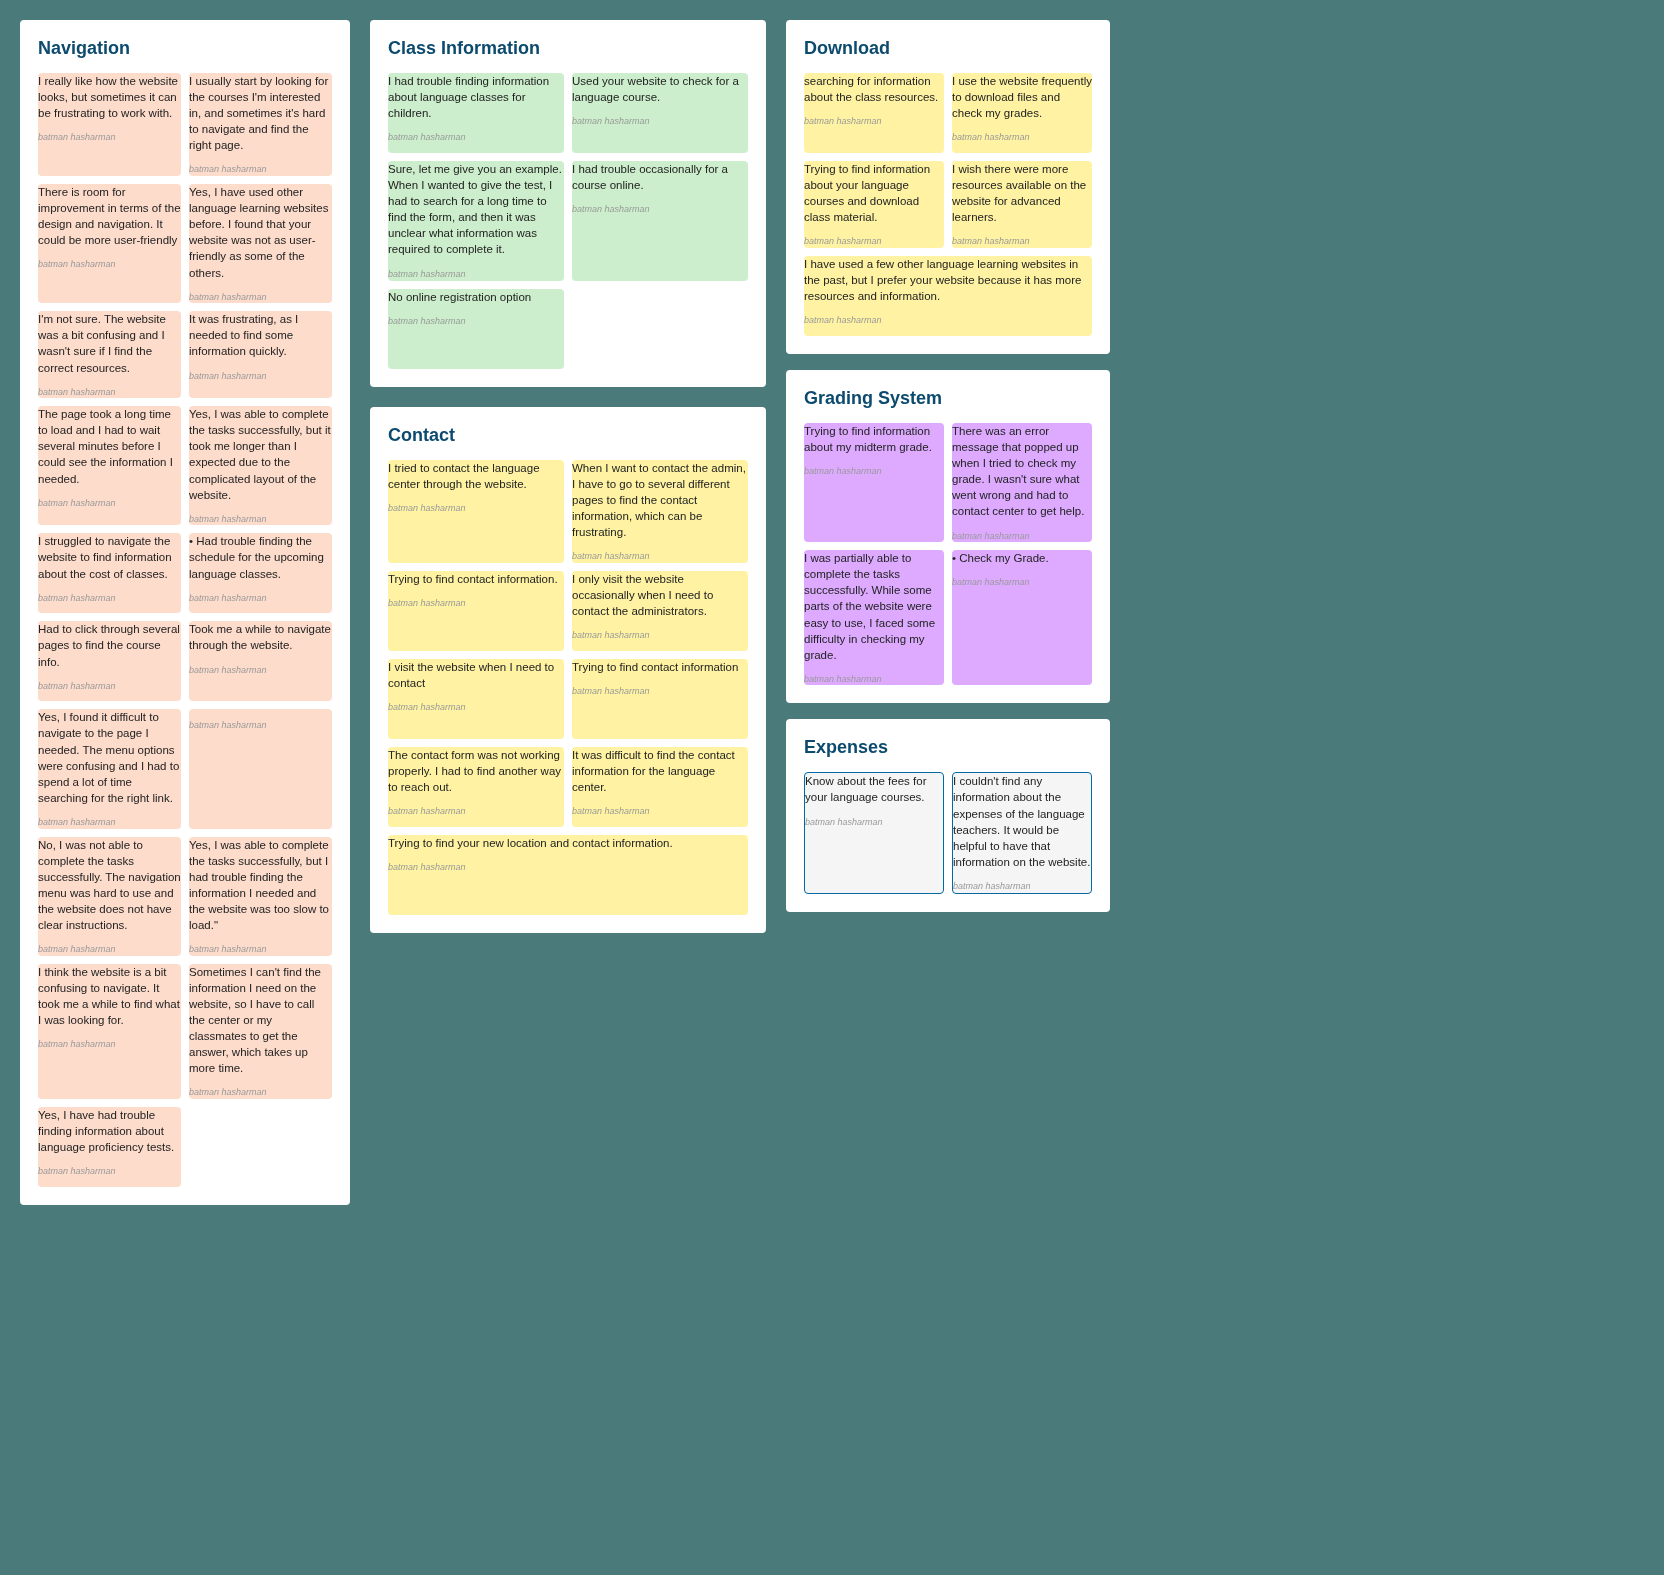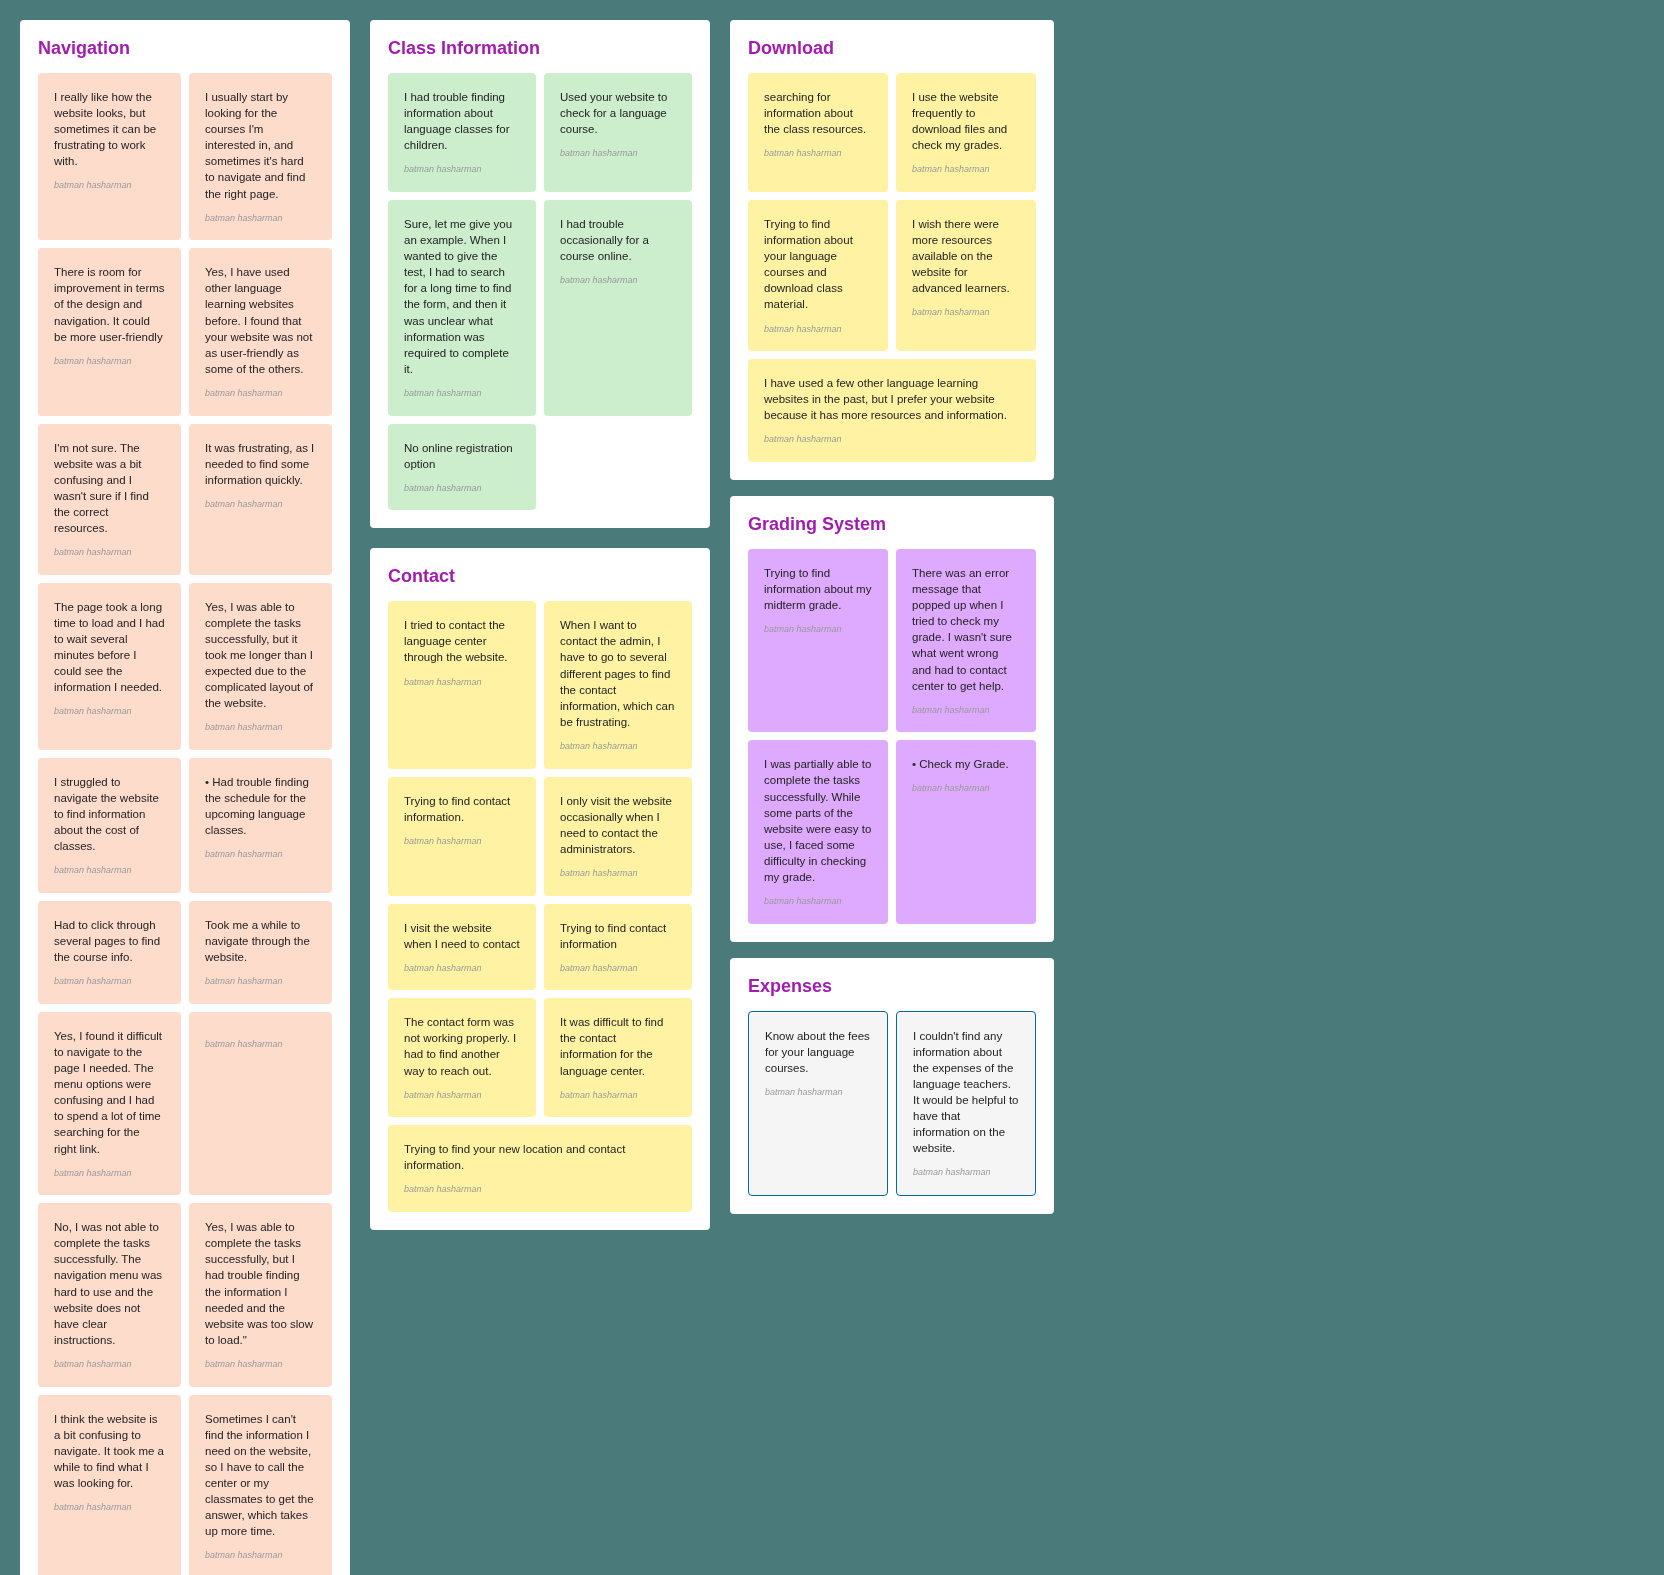--- a/index.html
+++ b/index.html
@@ -22,30 +22,30 @@
     }
     .section-panel {
       background: white;
       border-radius: 4px;
       padding: 18px;
     }
     .section-title {
       font-size: 18px;
       font-weight: bold;
       margin-bottom: 14px;
-      color: #a21caf;
+      color: #0c4a6e;
     }
     .cards-grid {
       display: grid;
       grid-template-columns: 1fr 1fr;
       gap: 8px;
     }
     .card {
       border-radius: 4px;
-      padding: 16px;
+      padding: 0;
       font-size: 11.5px;
       line-height: 1.4;
       color: #222;
       position: relative;
       min-height: 80px;
     }
     .card .author {
       margin-top: 10px;
       font-size: 9px;
       color: #999;
@@ -54,21 +54,21 @@
     .card-salmon { background-color: #FDDCCC; }
     .card-yellow { background-color: #FFF3A3; }
     .card-green { background-color: #CCEECC; }
     .card-purple { background-color: #DDAAFF; }
     .card-white { background-color: #F5F5F5; border: 1px solid #0369a1; }
     .bullet-item::before {
       content: "• ";
     }
 
     .left-section { width: 330px; }
-    .middle-section { width: 340px; }
+    .middle-section { width: 396px; }
     .right-section { width: 324px; }
   </style>
 </head>
 <body>
 
 <div class="page-layout">
 
   <div class="column left-section">
     <div class="section-panel">
       <div class="section-title">Navigation</div>

